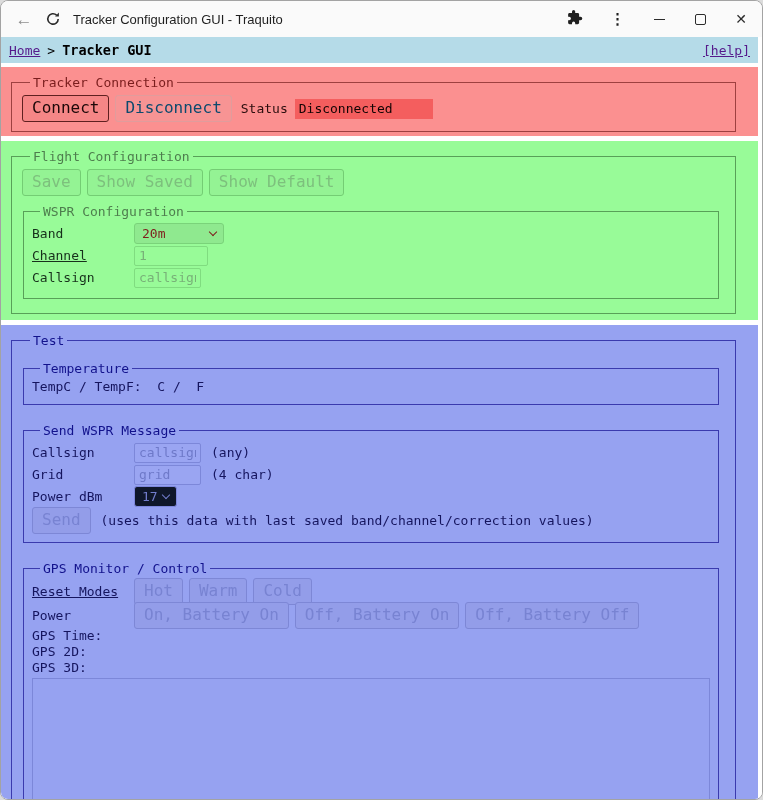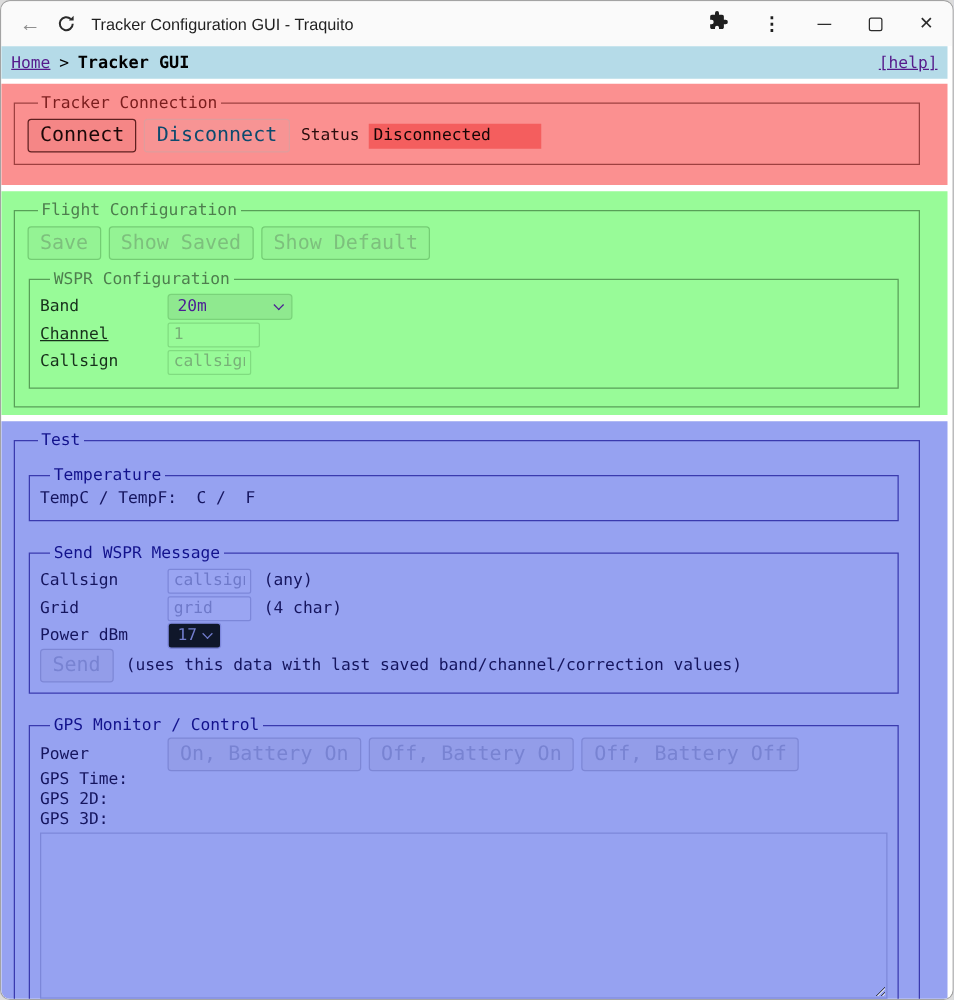--- a/index.html
+++ b/index.html
@@ -60,35 +60,35 @@
   .selectbox {
     display: inline-flex; align-items: center; justify-content: space-between;
     height: 21px; padding: 0 7px; border: 1px solid; border-radius: 3px;
     font-size: 13px;
   }
   .chev { display: inline-block; width: 6px; height: 6px;
     border-right: 1.7px solid currentColor; border-bottom: 1.7px solid currentColor;
     transform: rotate(45deg); margin-top: -4px; margin-left: 10px; }
   .pre { white-space: pre; }
   
-  .sec.red { background: #fb9090; color: #2b0d0d; padding-bottom: 16px; }
+  .sec.red { background: #fb9090; color: #2b0d0d; padding-bottom: 4px; }
   .sec.red fieldset { border-color: #9e4040; }
   .sec.red legend { color: #7a1d1d; }
   .btn-on { background: #f58686; border-color: #5f2020; color: #1c0808; }
   .btn-red-dis { background: #f79494; border-color: #e09c9c; color: #0c4a6e; }
   .status-box { background: #f45e5e; color: #140404; width: 138px; height: 20px;
     display: inline-flex; align-items: center; padding: 0 4px; margin-left: 7px; }
   .sec.red .lbl { margin-left: 9px; }
   
   .sec.green { background: #98fb98; color: #17301b; padding-bottom: 6px; }
   .sec.green fieldset { border-color: #58a058; }
   .sec.green legend { color: #4e7e4e; }
   .sec.green .outer { padding: 5px 16px 14px 10px; }
   .btn-green-dis { background: #94f394; border-color: #74cd74; color: #7dc07d; }
-  .sel-green { background: #8fe98f; border-color: #7ad37a; color: #4c1d95; width: 100px; }
+  .sel-green { background: #8fe98f; border-color: #7ad37a; color: #7f1d1d; width: 90px; }
   .in-green { background: #98fb98; border-color: #80dc80; color: #78b178; }
   .in-green::placeholder { color: #78b178; opacity: 1; }
   .link-quiet { color: inherit; text-decoration: underline; cursor: pointer; }
   
   .sec.blue { background: #96a2f1; color: #15155e; padding-bottom: 4px; }
   .sec.blue fieldset { border-color: #3a3aae; }
   .sec.blue legend { color: #12128c; }
   .sec.blue .outer { padding: 5px 16px 12px 10px; }
   .sec.blue .inner + .inner { margin-top: 18px; }
   .btn-blue-dis { background: #939de9; border-color: #7d87d6; color: #7883d2; text-align: center; }
@@ -220,20 +220,26 @@
           </div>
           <div class="row send-row">
             <button class="btn-blue-dis" disabled="">Send</button>
             <span class="note">(uses this data with last saved band/channel/correction values)</span>
           </div>
         </fieldset>
 
         <fieldset class="inner">
           <legend>GPS Monitor / Control</legend>
           <div class="frow" style="height:23px">
+            <span class="flabel"><a class="link-quiet">Reset Modes</a></span>
+            <button class="btn-blue-dis" disabled="">Hot</button>
+            <button class="btn-blue-dis gap6" disabled="">Warm</button>
+            <button class="btn-blue-dis gap6" disabled="">Cold</button>
+          </div>
+          <div class="frow" style="height:23px">
             <span class="flabel">Power</span>
             <button class="btn-blue-dis" disabled="">On, Battery On</button>
             <button class="btn-blue-dis gap6" disabled="">Off, Battery On</button>
             <button class="btn-blue-dis gap6" disabled="">Off, Battery Off</button>
           </div>
           <div class="gps-line">GPS Time:</div>
           <div class="gps-line">GPS 2D:</div>
           <div class="gps-line">GPS 3D:</div>
           <textarea style=""></textarea>
         </fieldset>

